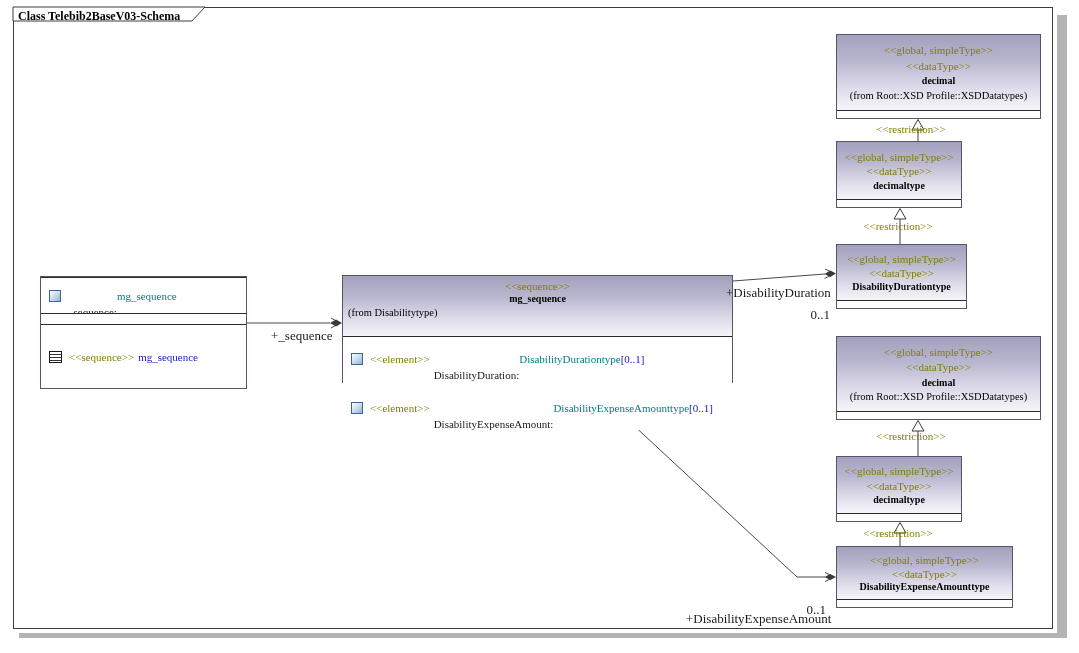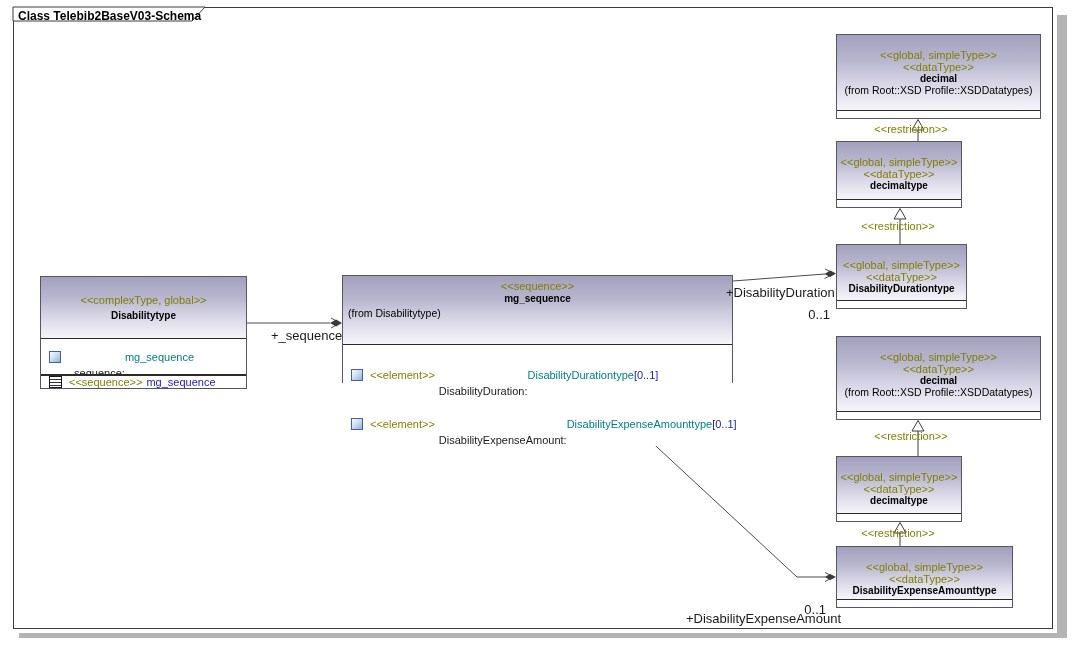--- a/index.html
+++ b/index.html
@@ -1,31 +1,31 @@
 <!DOCTYPE html>
 <html><head>
 <meta charset="utf-8">
 <style>
   html,body { margin:0; padding:0; background:#ffffff; }
   .canvas {
     position:relative; width:1079px; height:653px; overflow:hidden;
-    font-family:Liberation Sans, sans-serif; background:#ffffff;
+    font-family:Liberation Serif, serif; background:#ffffff;
     -webkit-font-smoothing:antialiased;
   }
   .shadow { position:absolute; background:#b4b4b4; }
   .frame  { position:absolute; left:13px; top:7px; width:1040px; height:622px;
             border:1px solid #3c3c3c; background:#ffffff; box-sizing:border-box; }
   .frame-title { position:absolute; left:18px; top:9px; font-size:12px; font-weight:bold; color:#000; white-space:nowrap; }
   .svglayer { position:absolute; left:0; top:0; width:1079px; height:653px; }
 
   .box { position:absolute; border:1px solid #55556a; background:#ffffff; box-sizing:border-box;
          display:flex; flex-direction:column; }
   .head { background:linear-gradient(180deg,#a3a0bd 0%,#b9b7cf 35%,#dddbe9 70%,#f6f5fa 100%);
           display:flex; flex-direction:column; align-items:center; justify-content:space-evenly;
-          flex:1 1 auto; padding:14px 2px; overflow:hidden; }
+          flex:1 1 auto; padding:6px 2px; overflow:hidden; }
   .foot { border-top:1px solid #2b2b2b; height:7px; flex:0 0 auto; background:#ffffff; }
   .stereo   { color:#7f7f00; font-size:11px; white-space:nowrap; }
   .clsname  { color:#000000; font-size:10px; font-weight:bold; white-space:nowrap; }
   .fromline { color:#000000; font-size:10.5px; white-space:nowrap; }
 
   .compartment { border-top:1px solid #2b2b2b; background:#ffffff; display:flex; flex-direction:column; justify-content:center; }
   .member-row { display:flex; align-items:center; padding-left:8px; font-size:11px; white-space:nowrap; }
   .attr-icon { width:10px; height:10px; flex:0 0 auto; margin-right:7px;
                border:1px solid #44609a;
                background:linear-gradient(135deg,#f7fbff 0%,#cfe0f2 45%,#8fb4da 100%); }
@@ -146,24 +146,20 @@
   <div class="box" style="left:836px; top:546px; width:177px; height:62px;">
     <div class="head">
       <div class="stereo">&lt;&lt;global, simpleType&gt;&gt;</div>
       <div class="stereo">&lt;&lt;dataType&gt;&gt;</div>
       <div class="clsname">DisabilityExpenseAmounttype</div>
     </div>
     <div class="foot"></div>
   </div>
 
   <div class="box" style="left:40px; top:276px; width:207px; height:113px;">
-    <div class="head" style="flex:0 0 auto; height:33px;">
-      <div class="stereo">&lt;&lt;complexType, global&gt;&gt;</div>
-      <div class="clsname">Disabilitytype</div>
-    </div>
     <div class="compartment" style="height:35px;">
       <div class="member-row">
         <span class="attr-icon"></span>
         <span class="t-black">_sequence:</span>
           <span class="t-teal">mg_sequence</span>
       </div>
     </div>
     <div class="compartment" style="height:10px;"></div>
     <div class="compartment" style="flex:1 1 auto;">
       <div class="member-row">
@@ -173,21 +169,21 @@
       </div>
     </div>
   </div>
 
   <div class="box" style="left:342px; top:275px; width:391px; height:108px;">
     <div class="head" style="flex:0 0 auto; height:50px; justify-content:flex-start; padding-top:4px;">
       <div class="stereo">&lt;&lt;sequence&gt;&gt;</div>
       <div class="clsname" style="margin-top:1px;">mg_sequence</div>
       <div class="fromline" style="align-self:flex-start; padding-left:3px; margin-top:3px;">(from Disabilitytype)</div>
     </div>
-    <div class="compartment" style="flex:1 1 auto; justify-content:flex-start; padding-top:8px; gap:5px;">
+    <div class="compartment" style="flex:1 1 auto; justify-content:flex-start; gap:5px;">
       <div class="member-row">
         <span class="attr-icon"></span>
         <span class="t-olive">&lt;&lt;element&gt;&gt;</span>
           <span class="t-black">DisabilityDuration:</span>
           <span class="t-teal">DisabilityDurationtype</span>
           <span class="t-blue">[0..1]</span>
       </div>
       <div class="member-row">
         <span class="attr-icon"></span>
         <span class="t-olive">&lt;&lt;element&gt;&gt;</span>

